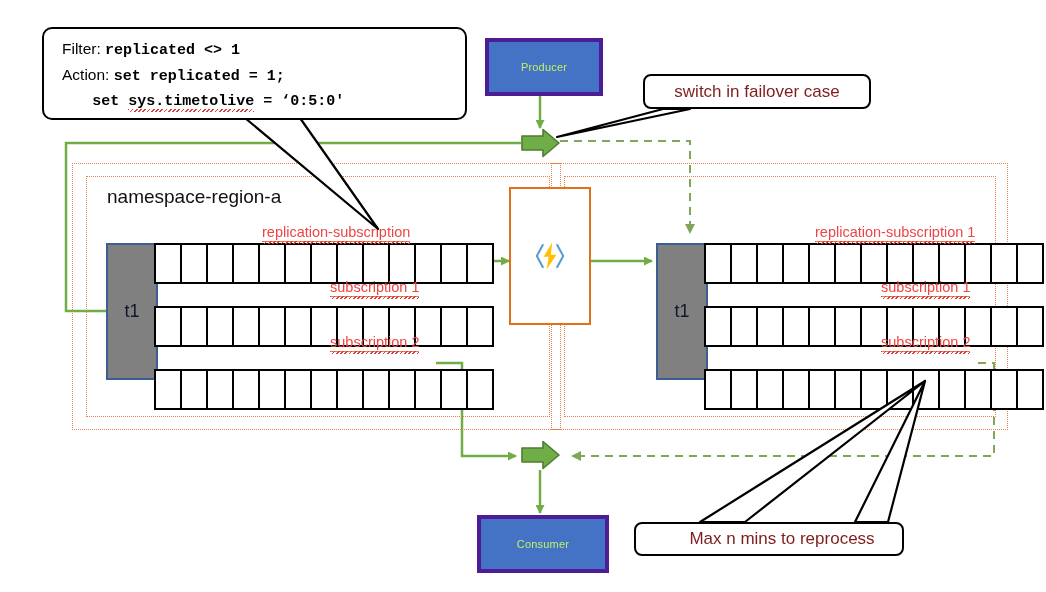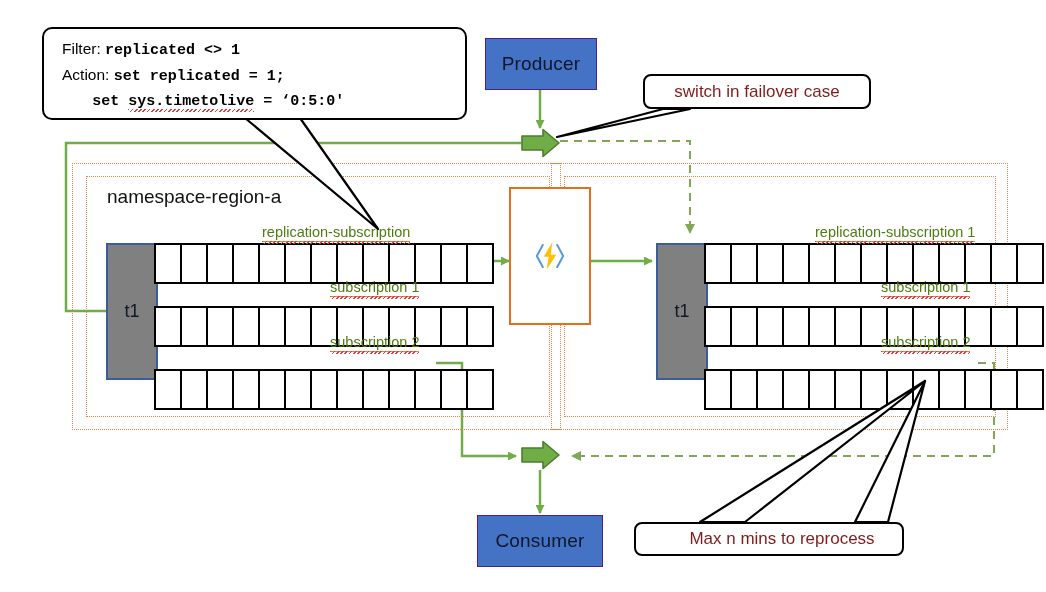--- a/index.html
+++ b/index.html
@@ -2,23 +2,23 @@
 <html><head>
 <meta charset="utf-8">
 <style>
   html,body{margin:0;padding:0;background:#ffffff;}
   body{width:1046px;height:592px;position:relative;overflow:hidden;
        font-family:"Liberation Sans",sans-serif;color:#000;}
   .stage{position:absolute;left:0;top:0;width:1046px;height:592px;}
   svg.layer{position:absolute;left:0;top:0;width:1046px;height:592px;overflow:visible;}
 
   
-  .endpoint{position:absolute;background:#4472C4;border:1px solid #4c1d95;
+  .endpoint{position:absolute;background:#4472C4;border:4px solid #4c1d95;
             display:flex;align-items:center;justify-content:center;
-            color:#0f172a;font-size:19px;letter-spacing:.2px;}
+            color:#bef264;font-size:11px;letter-spacing:.2px;}
   #producer-box{left:485px;top:38px;width:110px;height:50px;}
   #consumer-box{left:477px;top:515px;width:124px;height:50px;}
 
   
   #function-box{position:absolute;left:509px;top:187px;width:78px;height:134px;
                 background:#ffffff;border:2px solid #E0701A;
                 display:flex;align-items:center;justify-content:center;}
 
   
   .region-outer{position:absolute;border:1px dotted #E8804A;background:transparent;}
@@ -40,21 +40,21 @@
               background:#808080;border:2px solid #3C5E94;
               display:flex;align-items:center;justify-content:center;
               color:#0f172a;font-size:18px;}
   .rows{position:absolute;left:48px;top:0;}
   .row{display:flex;margin-bottom:22px;}
   .row:last-child{margin-bottom:0;}
   .cell{width:24px;height:37px;border:2px solid #000;margin-left:-2px;background:#fff;}
   .cell:first-child{margin-left:0;}
 
   .sub-label{position:absolute;font-size:14.5px;white-space:nowrap;
-             color:#4d7c0f;text-align:right;
+             color:#ef4444;text-align:right;
              border-bottom:1px solid #E8804A;padding-bottom:1px;}
   .sub-label::after{content:"";position:absolute;left:0;right:0;bottom:-3px;height:3px;
       background-image:repeating-linear-gradient(135deg,#e03a3a 0 1.2px,transparent 1.2px 3px);}
 
   
   .callout{position:absolute;background:#ffffff;border:2px solid #000;
            border-radius:10px;box-sizing:border-box;}
   #callout-filter{left:16px;top:27px;width:425px;height:93px;margin-left:26px;}
   #callout-switch{left:643px;top:74px;width:228px;height:35px;border-radius:8px;}
   #callout-reprocess{left:634px;top:522px;width:270px;height:34px;border-radius:8px;padding-left:26px;}

